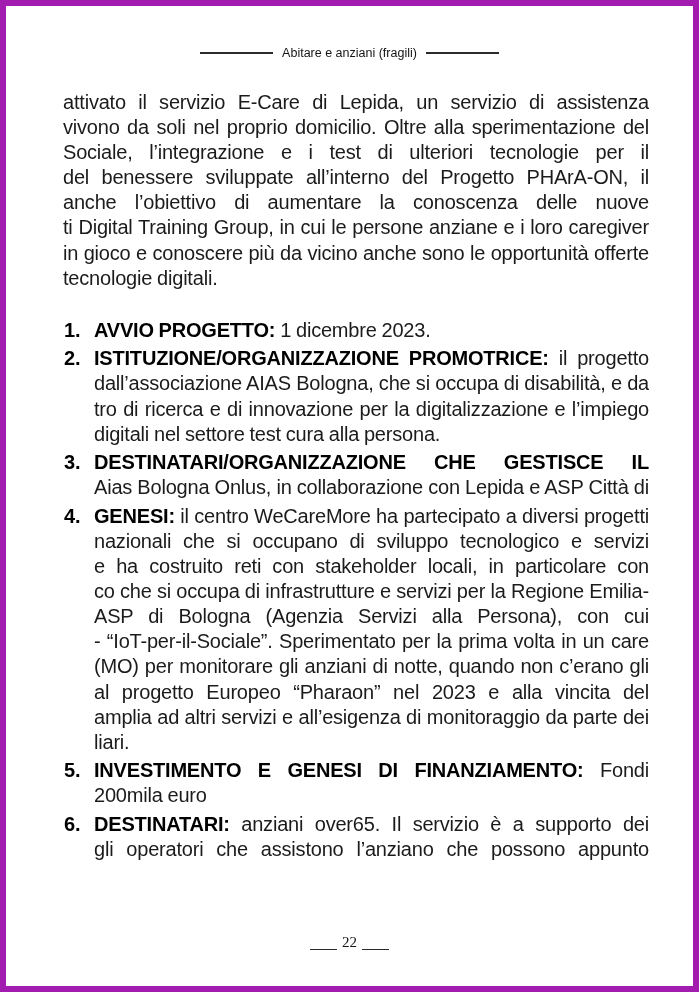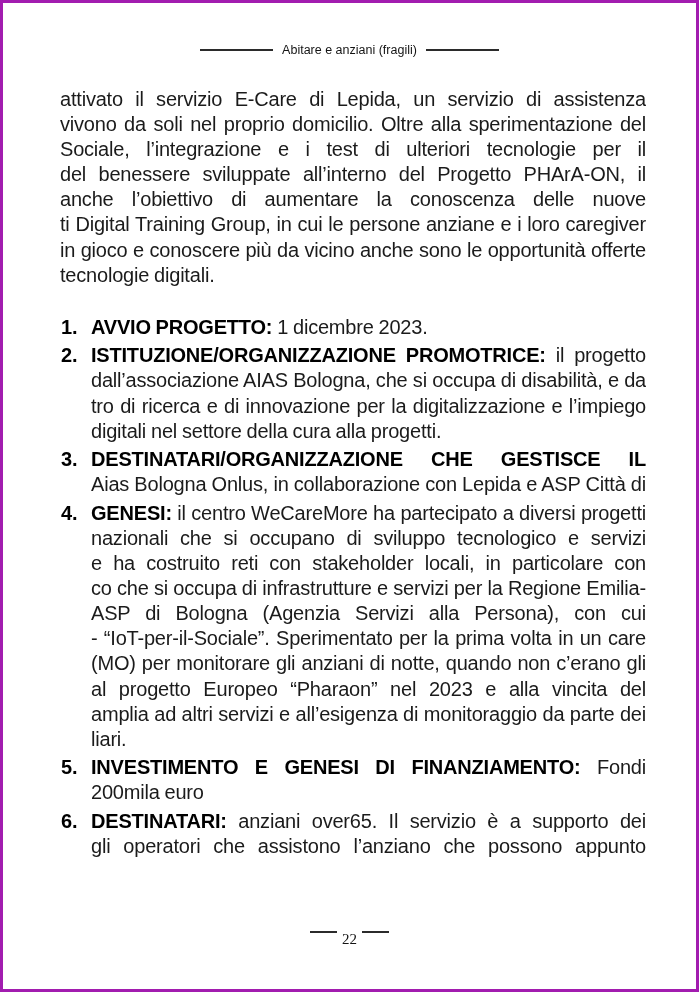--- a/index.html
+++ b/index.html
@@ -4,21 +4,21 @@
 <style>
   html,body{margin:0;padding:0;background:#ffffff;}
   .page{
     position:relative;
     width:699px;height:992px;
     background:#ffffff;
     font-family:"Liberation Sans","DejaVu Sans",sans-serif;
     color:#1b1b1b;
     overflow:hidden;
     box-sizing:border-box;
-    border:3px solid #a21caf;
+    border:6px solid #a21caf;
   }
   
   .header{
     position:absolute;top:40px;left:0;right:0;
     display:flex;justify-content:center;align-items:center;gap:9px;
   }
   .hrule{width:73px;height:1.5px;background:#2b2b2b;}
   .header-title{font-size:12.5px;color:#141414;white-space:nowrap;letter-spacing:0;}
   
   .content{
@@ -36,21 +36,21 @@
   .list{margin-top:27px;}
   .item{position:relative;padding-left:31px;}
   .item + .item{margin-top:3.5px;}
   .num{
     position:absolute;left:1px;top:0;
     font-weight:700;color:#000;line-height:25.1px;
   }
   
   .footer{
     position:absolute;top:928px;left:0;right:0;
-    display:flex;justify-content:center;align-items:flex-start;gap:5px;
+    display:flex;justify-content:center;align-items:flex-end;gap:5px;
   }
   .frule{width:27px;height:1.5px;background:#2b2b2b;}
   .page-number{
     font-family:"Liberation Serif","DejaVu Serif",serif;
     font-size:15px;color:#141414;line-height:16px;
   }
 </style>
 </head>
 <body>
 
@@ -76,21 +76,21 @@
     <div id="project-list" class="list">
         <div class="item">
           <span class="num">1.</span>
           <div class="line short"><span class="b">AVVIO PROGETTO:</span> 1 dicembre 2023.</div>
         </div>
         <div class="item">
           <span class="num">2.</span>
           <div class="line"><span class="b">ISTITUZIONE/ORGANIZZAZIONE PROMOTRICE:</span> il progetto è stato promosso</div>
           <div class="line">dall’associazione AIAS Bologna, che si occupa di disabilità, e da WeCareMore, cen-</div>
           <div class="line">tro di ricerca e di innovazione per la digitalizzazione e l’impiego delle tecnologie</div>
-          <div class="line short">digitali nel settore della cura alla progetti.</div>
+          <div class="line short">digitali nel settore test cura alla persona.</div>
         </div>
         <div class="item">
           <span class="num">3.</span>
           <div class="line"><span class="b">DESTINATARI/ORGANIZZAZIONE CHE GESTISCE IL PROGETTO:</span> Associazione</div>
           <div class="line short">Aias Bologna Onlus, in collaborazione con Lepida e ASP Città di Bologna.</div>
         </div>
         <div class="item">
           <span class="num">4.</span>
           <div class="line"><span class="b">GENESI:</span> il centro WeCareMore ha partecipato a diversi progetti nazionali e inter-</div>
           <div class="line">nazionali che si occupano di sviluppo tecnologico e servizi innovativi per anziani</div>

